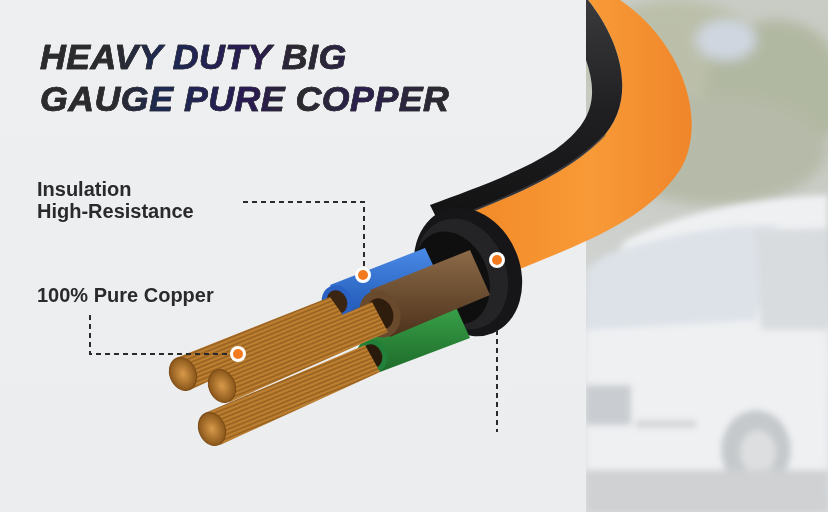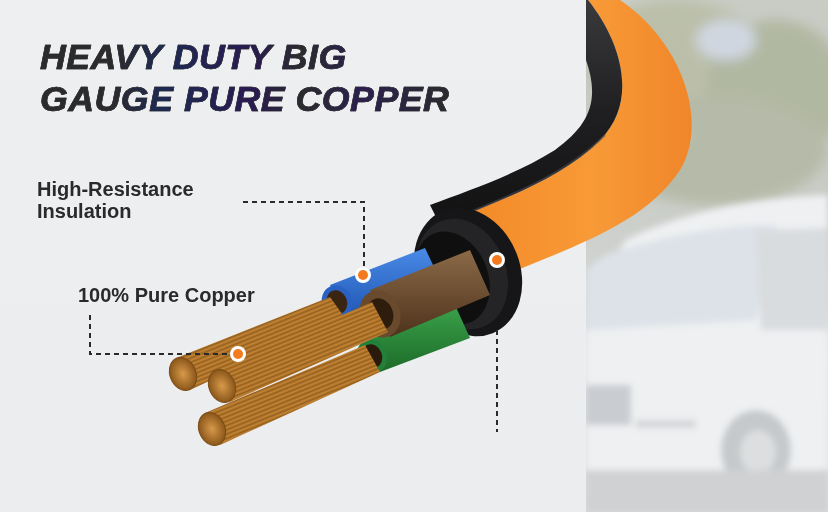--- a/index.html
+++ b/index.html
@@ -24,21 +24,21 @@
       letter-spacing: 0.5px; transform: scaleX(1.02); transform-origin: left top;
       background: linear-gradient(90deg, #2b2b2e 0%, #2b2b2e 18%, #1c2a55 30%, #2a1a52 52%, #2b2b2e 64%, #2b1f4f 78%, #2b2b2e 100%);
       -webkit-background-clip: text; background-clip: text; color: transparent;
       -webkit-text-stroke: 0.6px #2b2b2e;
     }
     .title span { display: block; }
     .label {
       position: absolute; color: #2a2a2c; font-weight: 700; font-size: 20px; line-height: 22px;
     }
     .label-insulation { left: 37px; top: 178px; }
-    .label-copper { left: 37px; top: 284px; margin-left: 41px; }
+    .label-copper { left: 37px; top: 284px; }
     .label-jacket { left: 432px; top: 448px; }
   </style>
 </head>
 <body>
 
 <div class="stage">
   <div class="left-panel"></div>
 
   <div class="photo-panel">
     <svg width="242" height="512" viewBox="0 0 242 512">
@@ -167,17 +167,17 @@
       <circle cx="497" cy="260" r="5" fill="#f47a1f"></circle>
     </g>
   </svg>
 
   <h1 class="title">
     <span>HEAVY DUTY BIG</span>
     <span>GAUGE PURE COPPER</span>
   </h1>
 
   <div class="label label-insulation">
+    <div>Insulation</div>
     <div>High-Resistance</div>
-    <div>Insulation</div>
   </div>
   <div class="label label-copper">100% Pure Copper</div>
 </div>
 
 </body></html>

